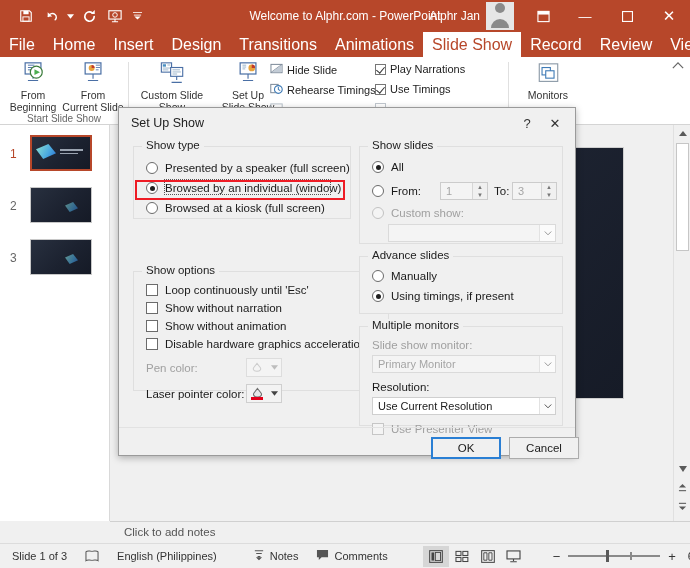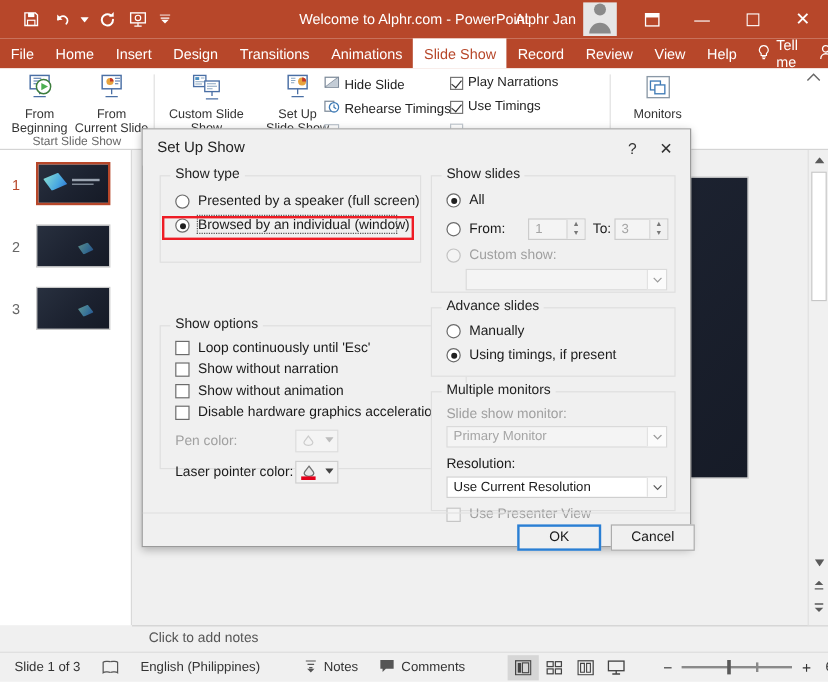--- a/index.html
+++ b/index.html
@@ -40,21 +40,21 @@
   .avatar .body { width:18px; height:9px; border-radius:9px 9px 0 0; background:#8a8a8a; position:absolute; bottom:2px;}
   .av-wrap{position:relative; width:28px;height:28px;display:flex;align-items:center;justify-content:center;}
   .win-btn {
     width: 42px; height: 32px; display:flex; align-items:center; justify-content:center;
     color:#fff; font-size: 13px;
   }
 
   
   .tabbar {
     position:absolute; left:0; top:32px; width:690px; height:25px;
-    background:#b7472a; display:flex; align-items:stretch; font-size:12px;
+    background:#b7472a; display:flex; align-items:stretch; font-size:16px;
   }
   .tab {
     display:flex; align-items:center; padding: 0 9px; color:#fff; white-space:nowrap;
   }
   .tab.active { background:#fff; color:#b7472a; }
   .tellme { display:flex; align-items:center; gap:5px; padding: 0 8px; color:#fff;}
   .share { display:flex; align-items:center; gap:4px; padding:0 10px; color:#fff; margin-left:auto;}
 
   
   .ribbon {
@@ -605,20 +605,24 @@
         <div class="glabel">Show type</div>
         <div class="opt" style="left:12px; top:15px;">
           <span class="radio"></span>
           <span>Presented by a speaker (full screen)</span>
         </div>
         <div class="opt" style="left:12px; top:35px;">
           <span class="radio on"></span>
           <span>Browsed by an individual (window)</span>
         </div>
         <div class="focusring" style="left:30px; top:32px; width:167px; height:16px;"></div>
+        <div class="opt" style="left:12px; top:55px;">
+          <span class="radio"></span>
+          <span>Browsed at a kiosk (full screen)</span>
+        </div>
       </div>
       <div class="redbox" style="left:16px; top:42px; width:210px; height:20px;"></div>
 
       <div class="gbox" style="left:14px; top:133px; width:256px; height:120px;">
         <div class="glabel">Show options</div>
 
         <div class="opt" style="left:12px; top:12px;">
           <span class="cbx"></span>
           <span>Loop continuously until 'Esc'</span>
         </div>

